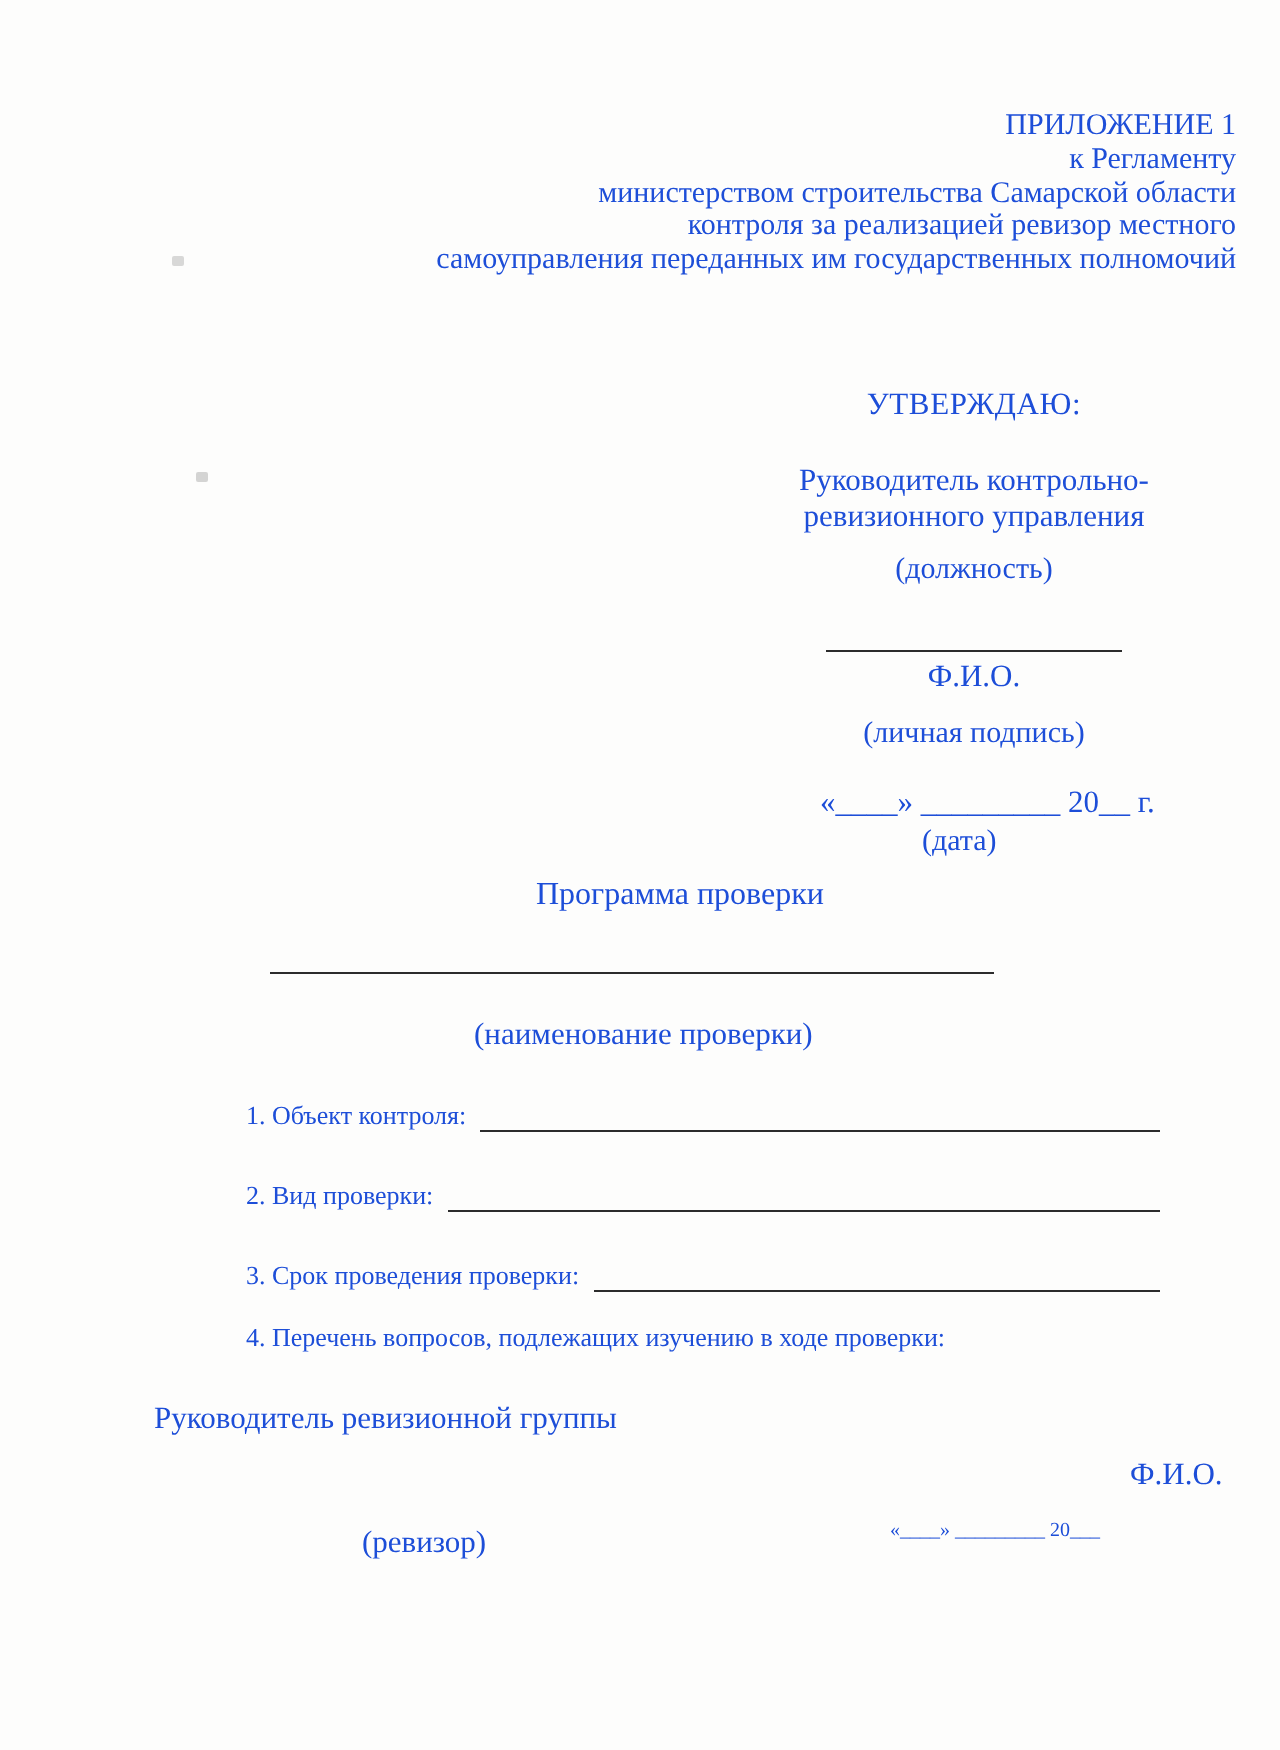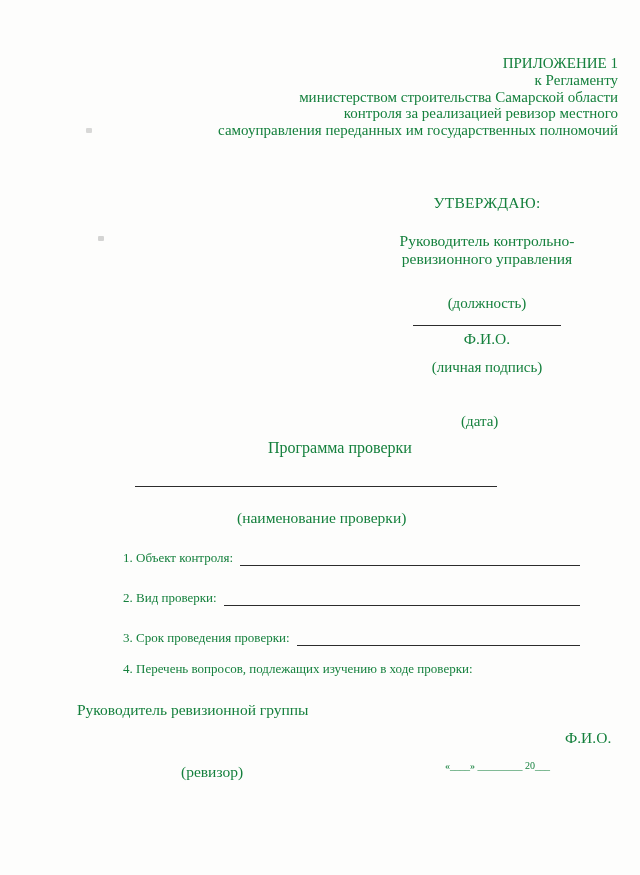--- a/index.html
+++ b/index.html
@@ -6,21 +6,21 @@
     margin: 0;
     padding: 0;
     background: #ffffff;
   }
   .page {
     position: relative;
     width: 640px;
     height: 875px;
     background: #fdfdfc;
     font-family: "Liberation Serif", "DejaVu Serif", serif;
-    color: #15803d;
+    color: #1d4ed8;
     overflow: hidden;
   }
   .abs { position: absolute; }
 
   
   .appendix-header {
     top: 55px;
     left: 90px;
     right: 22px;
     text-align: right;
@@ -44,21 +44,20 @@
     text-align: center;
     font-size: 15.5px;
     line-height: 18px;
   }
   .position-caption {
     top: 277px;
     left: 367px;
     width: 240px;
     text-align: center;
     font-size: 15px;
-    margin-top: 18px;
   }
   .sig-line {
     top: 325px;
     left: 413px;
     width: 148px;
     border-top: 1.4px solid #2c2c2c;
     height: 0;
   }
   .fio-label {
     top: 330px;
@@ -175,20 +174,21 @@
 
   <div class="abs approve-label">УТВЕРЖДАЮ:</div>
   <div class="abs approver-position">
     <div>Руководитель контрольно-</div>
     <div>ревизионного управления</div>
   </div>
   <div class="abs position-caption">(должность)</div>
   <div class="abs sig-line"></div>
   <div class="abs fio-label">Ф.И.О.</div>
   <div class="abs signature-caption">(личная подпись)</div>
+  <div class="abs approval-date">«____» _________ 20__ г.</div>
   <div class="abs date-caption">(дата)</div>
 
   <div class="abs program-title">Программа проверки</div>
   <div class="abs name-line"></div>
   <div class="abs name-caption">(наименование проверки)</div>
 
   <div class="abs item-row item-1">
     <span class="label">1. Объект контроля:</span>
     <span class="fill-line"></span>
   </div>

